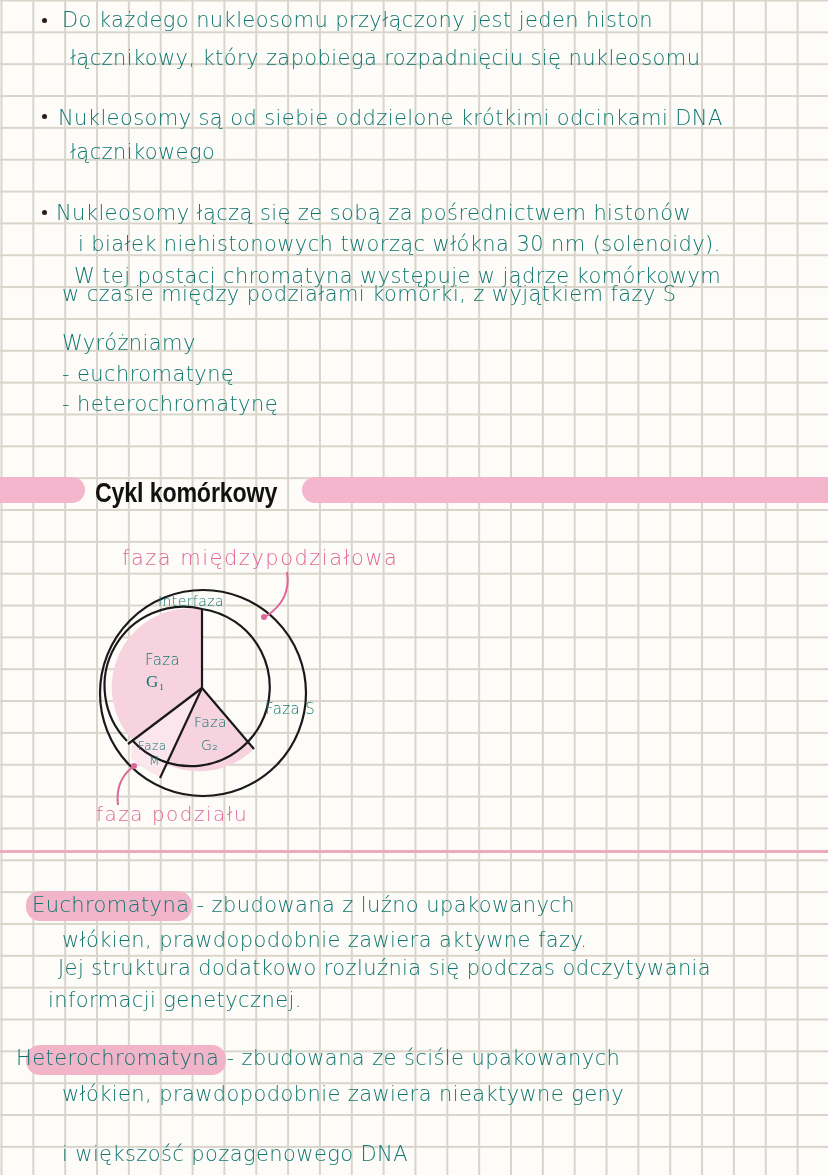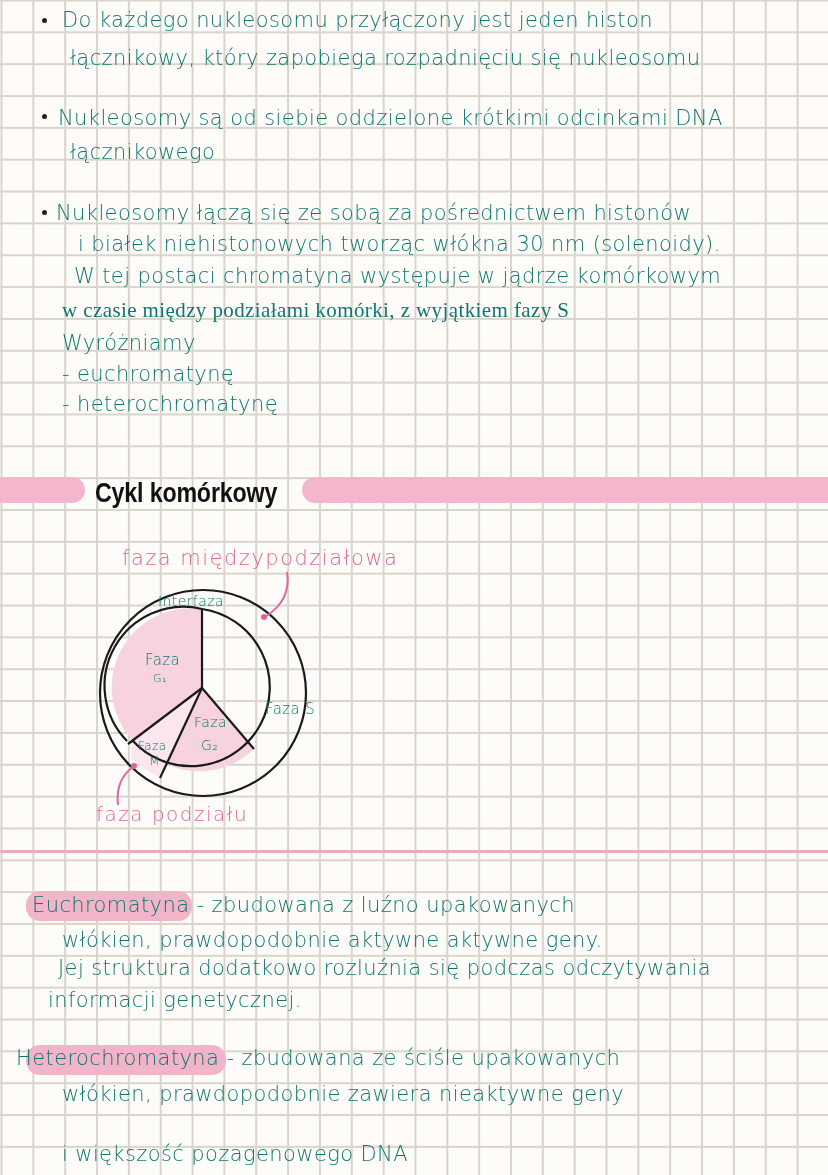--- a/index.html
+++ b/index.html
@@ -55,21 +55,21 @@
 <div class="hw" style="left:70px;top:48px;">łącznikowy, który zapobiega rozpadnięciu się nukleosomu</div>
 
 <div class="bullet" style="left:42px;top:114px;"></div>
 <div class="hw" style="left:58px;top:108px;">Nukleosomy są od siebie oddzielone krótkimi odcinkami DNA</div>
 <div class="hw" style="left:70px;top:142px;">łącznikowego</div>
 
 <div class="bullet" style="left:42px;top:210px;"></div>
 <div class="hw" style="left:56px;top:203px;">Nukleosomy łączą się ze sobą za pośrednictwem histonów</div>
 <div class="hw" style="left:66px;top:234px;padding-left:12px;">i białek niehistonowych tworząc włókna 30 nm (solenoidy).</div>
 <div class="hw" style="left:62px;top:266px;margin-left:12px;">W tej postaci chromatyna występuje w jądrze komórkowym</div>
-<div class="hw" style="left:62px;top:300px;font-family:Liberation Serif, serif;">w czasie między podziałami komórki, z wyjątkiem fazy S</div>
+<div class="hw" style="left:62px;top:284px;">w czasie między podziałami komórki, z wyjątkiem fazy S</div>
 <div class="hw" style="left:62px;top:333px;">Wyróżniamy</div>
 <div class="hw" style="left:62px;top:364px;">- euchromatynę</div>
 <div class="hw" style="left:62px;top:394px;">- heterochromatynę</div>
 
 <div class="pink-pill" style="left:-20px;top:477px;width:105px;height:26px;border-radius:0 14px 14px 0;"></div>
 <div class="pink-pill" style="left:302px;top:477px;width:560px;height:26px;border-radius:14px 0 0 14px;"></div>
 <div class="section-title">Cykl komórkowy</div>
 
 <div class="hw pink-text" style="left:122px;top:548px;font-size:21px;letter-spacing:1.5px;">faza międzypodziałowa</div>
 
@@ -93,39 +93,39 @@
 
   <path d="M287 572 C290 590 284 605 265 617" fill="none" stroke="#e0669a" stroke-width="2"></path>
   <circle cx="264" cy="617" r="3" fill="#e0669a"></circle>
   <path d="M133 767 C122 775 116 788 118 805" fill="none" stroke="#e0669a" stroke-width="2"></path>
   <circle cx="134" cy="766" r="3" fill="#e0669a"></circle>
 </svg>
 
 <div class="hw" style="left:158px;top:594px;font-size:14px;">Interfaza</div>
 
 <div class="hw" style="left:145px;top:653px;font-size:15px;">Faza</div>
-<div class="hw" style="left:153px;top:673px;font-size:11px;">G₁</div>
+<div class="hw" style="left:146px;top:673px;font-size:17px;font-family:Liberation Serif, serif;">G₁</div>
 
 <div class="hw" style="left:221px;top:702px;font-size:15px;margin-left:44px;">Faza S</div>
 
 <div class="hw" style="left:194px;top:715px;font-size:14px;">Faza</div>
 <div class="hw" style="left:201px;top:738px;font-size:14px;">G₂</div>
 
 <div class="hw" style="left:138px;top:740px;font-size:12px;">Faza</div>
 <div class="hw" style="left:149px;top:755px;font-size:12px;">M</div>
 
 <div class="hw pink-text" style="left:96px;top:804px;font-size:20px;letter-spacing:1.5px;">faza podziału</div>
 
 <div class="divider"></div>
 
 <div class="highlight" style="left:26px;top:891px;width:166px;height:30px;"></div>
 <div class="hw" style="left:32px;top:895px;">
   <span>Euchromatyna</span><span> - zbudowana z luźno upakowanych</span>
 </div>
-<div class="hw" style="left:62px;top:930px;">włókien, prawdopodobnie aktywne aktywne geny.</div>
+<div class="hw" style="left:62px;top:930px;">włókien, prawdopodobnie zawiera aktywne fazy.</div>
 <div class="hw" style="left:58px;top:958px;">Jej struktura dodatkowo rozluźnia się podczas odczytywania</div>
 <div class="hw" style="left:48px;top:990px;text-align:right;">informacji genetycznej.</div>
 
 <div class="highlight" style="left:26px;top:1045px;width:200px;height:30px;"></div>
 <div class="hw" style="left:16px;top:1048px;">
   <span>Heterochromatyna</span><span> - zbudowana ze ściśle upakowanych</span>
 </div>
 <div class="hw" style="left:62px;top:1084px;">włókien, prawdopodobnie zawiera nieaktywne geny</div>
 <div class="hw" style="left:62px;top:1120px;margin-top:24px;">i większość pozagenowego DNA</div>
 

